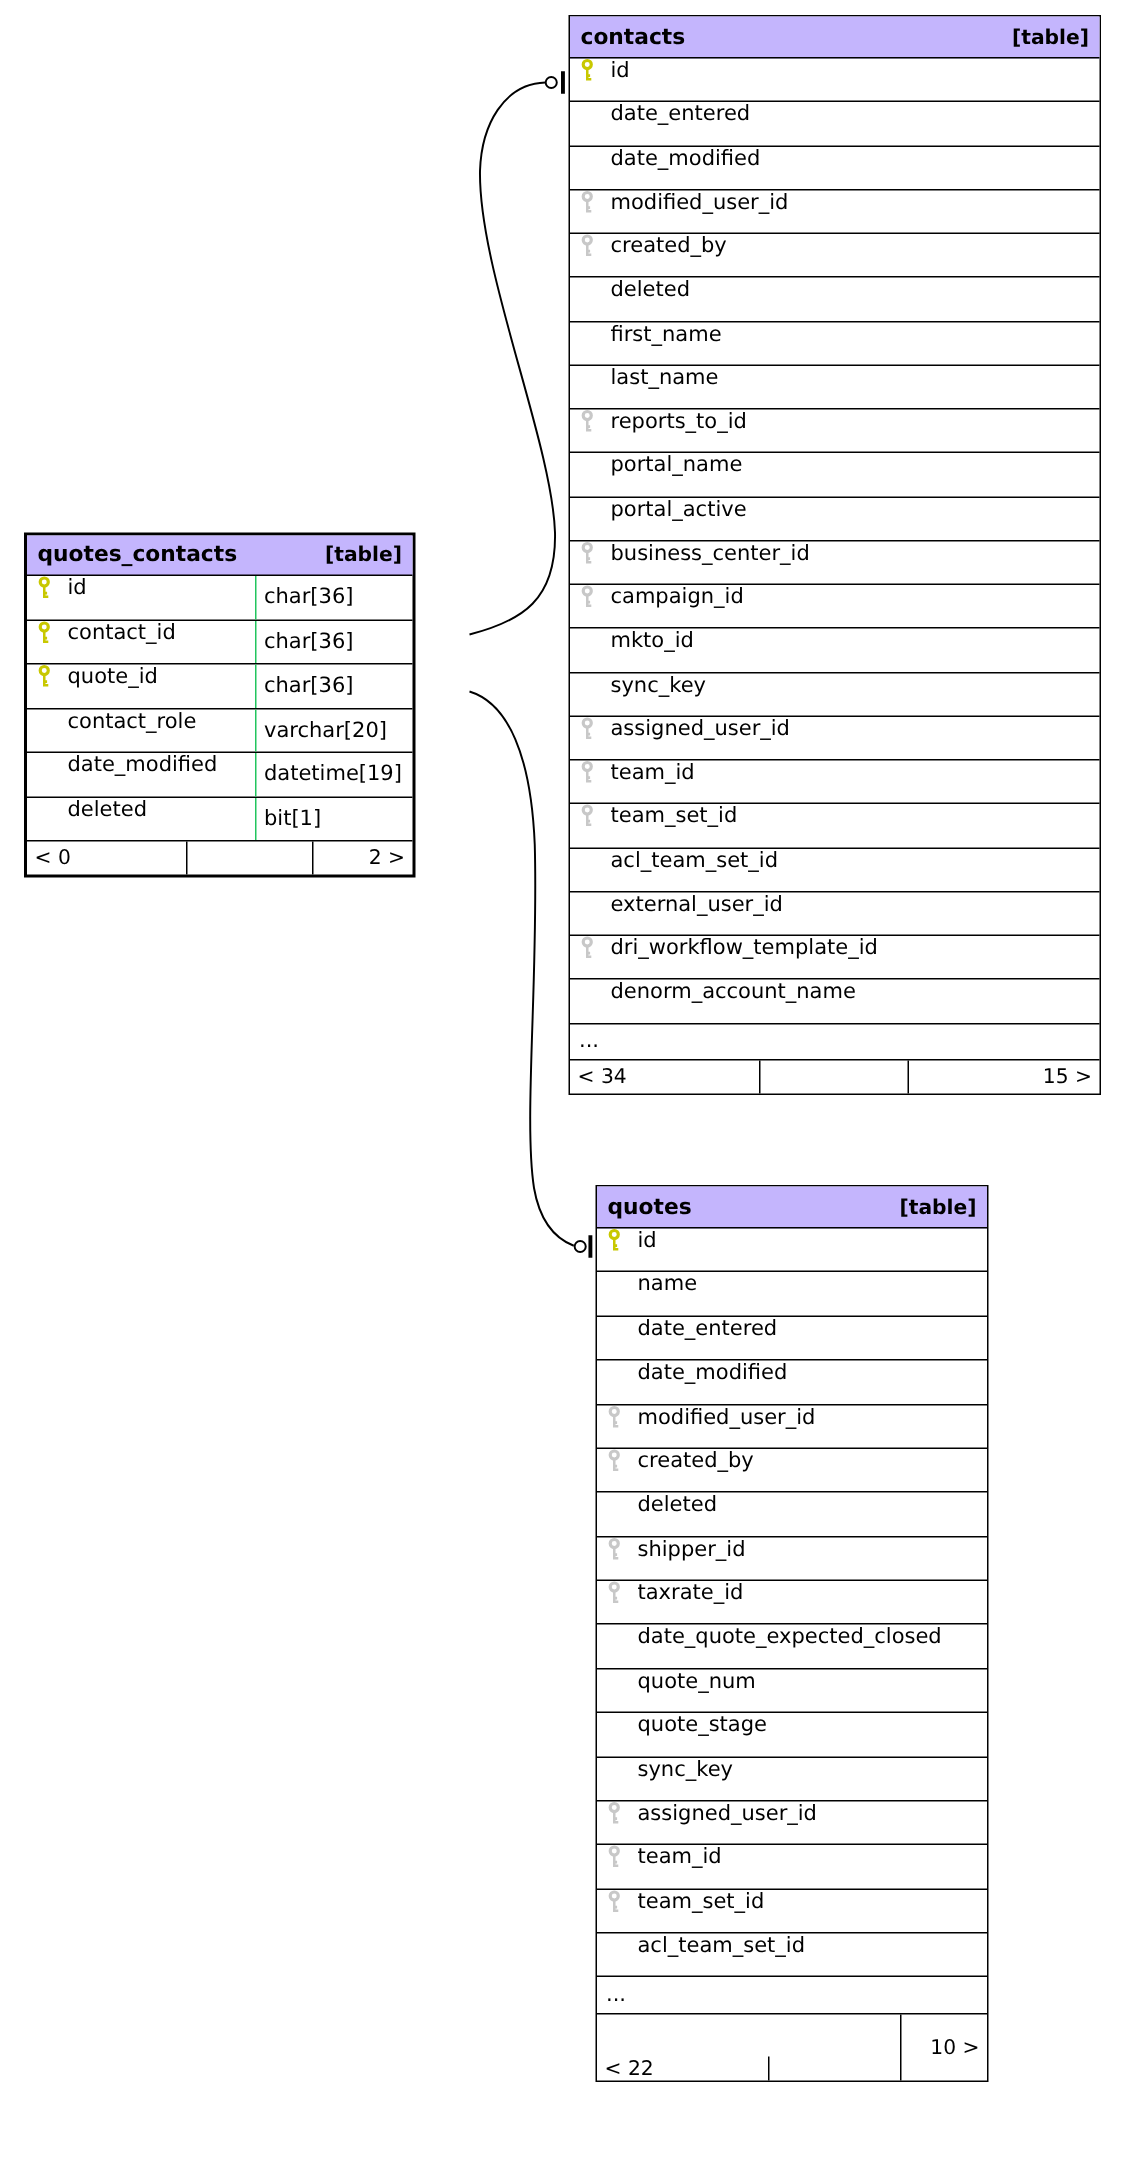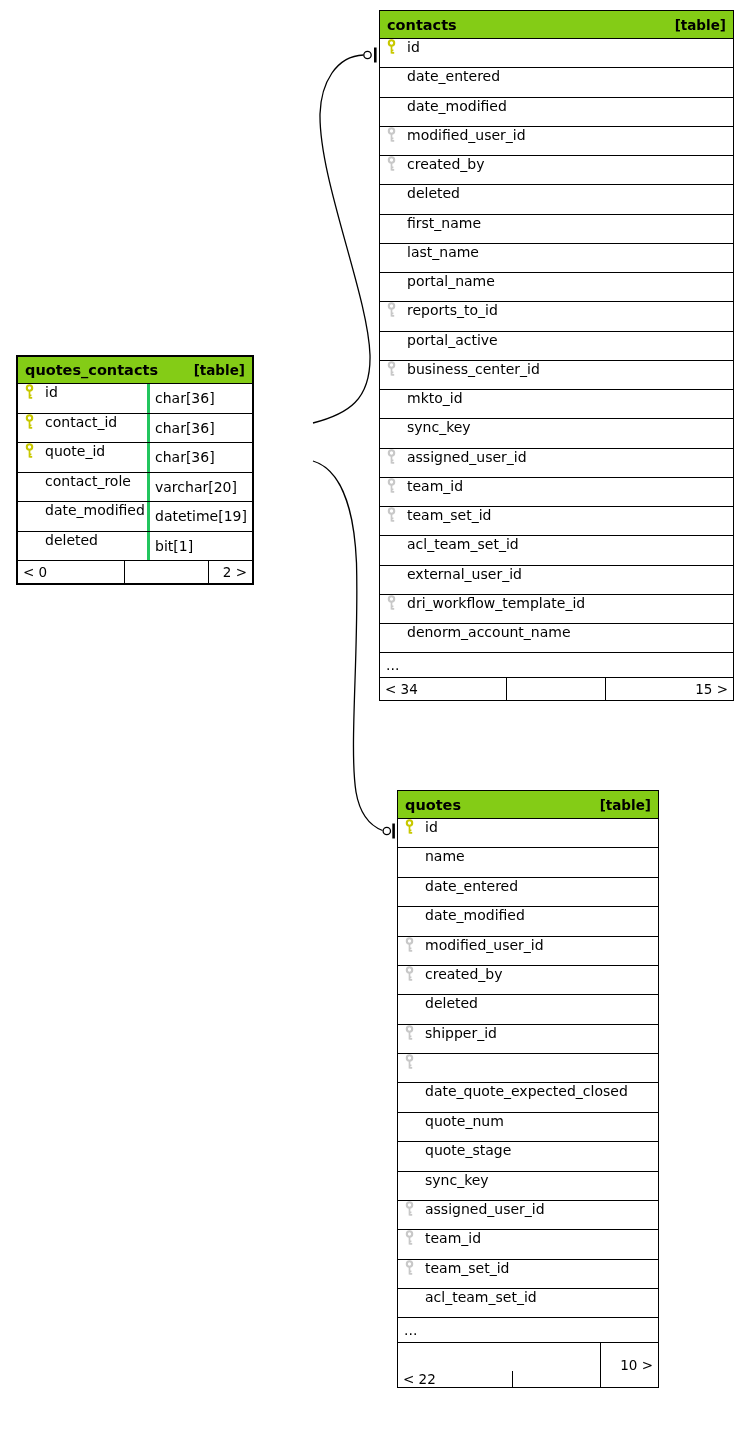--- a/index.html
+++ b/index.html
@@ -7,42 +7,42 @@
     position:relative;width:748px;height:1451px;background:#ffffff;
     font-family:"DejaVu Sans","Liberation Sans",sans-serif;color:#000;
     overflow:hidden;
   }
   .db-table{
     position:absolute;background:#ffffff;border:1px solid #000;
     box-sizing:border-box;display:flex;flex-direction:column;
   }
   .db-table.focus{border-width:2px;}
   .tbl-header{
-    background:#84cc16;display:flex;justify-content:space-between;align-items:center;
+    background:#c4b5fd;display:flex;justify-content:space-between;align-items:center;
     padding:0 7px;border-bottom:1px solid #000;height:28px;box-sizing:border-box;flex:0 0 auto;
   }
   .db-table.focus .tbl-header{height:27px;}
   .tbl-title{font-weight:bold;font-size:14.5px;}
   .tbl-badge{font-weight:bold;font-size:13.5px;}
   .rows{display:flex;flex-direction:column;flex:0 0 auto;}
   .row{
     display:flex;align-items:flex-start;border-bottom:1px solid #000;
     box-sizing:border-box;font-size:14px;flex:0 0 auto;
   }
   .tbl-contacts .row{height:29.26px;}
   .tbl-quotes .row{height:29.39px;}
   .tbl-quotes-contacts .row{height:29.5px;}
   .key{width:27px;padding-left:7px;box-sizing:border-box;display:flex;align-items:center;flex:0 0 auto;}
   .key svg{display:block;}
   .key.pk{color:#c8c800;}
   .key.fk{color:#c8c8c8;}
   .col-name{flex:1;white-space:nowrap;overflow:hidden;}
   .col-type{
     width:105px;flex:0 0 auto;align-self:stretch;display:flex;align-items:center;
-    border-left:3px solid #22c55e;padding:0 5px;box-sizing:border-box;white-space:nowrap;
+    border-left:1px solid #22c55e;padding:0 5px;box-sizing:border-box;white-space:nowrap;
   }
   .ellipsis-row{
     height:24.5px;border-bottom:1px solid #000;box-sizing:border-box;
     display:flex;align-items:center;padding-left:6px;font-size:14px;flex:0 0 auto;
   }
   .tbl-footer{display:flex;flex:1 1 auto;font-size:13.5px;min-height:22px;}
   .f-cell{box-sizing:border-box;display:flex;align-items:center;}
   .f-cell.sep{border-right:1px solid #000;}
   .f-left{padding-left:5px;justify-content:flex-start;}
   .f-right{flex:1;justify-content:flex-end;padding-right:5px;}
@@ -53,21 +53,21 @@
   .tbl-quotes .f-left{width:115px;margin-top:28px;}
   .tbl-quotes .f-mid{width:88px;}
   .connectors{position:absolute;left:0;top:0;pointer-events:none;}
   .gen-note{position:absolute;left:15px;top:1469px;font-size:13.5px;}
 </style>
 </head>
 <body>
 
 <div class="diagram">
 
-  <div class="db-table focus tbl-quotes-contacts" style="left:16px;top:355px;width:238px;">
+  <div class="db-table focus tbl-quotes-contacts" style="left:16px;top:355px;width:261px;">
     <div class="tbl-header">
       <span class="tbl-title">quotes_contacts</span>
       <span class="tbl-badge">[table]</span>
     </div>
     <div class="rows">
 
     <div class="row">
           <span class="key pk">
             <svg width="9" height="16" viewBox="0 0 9 16">
               <circle cx="4.5" cy="4" r="2.7" fill="none" stroke="currentColor" stroke-width="2.1"></circle>
@@ -184,48 +184,57 @@
           </span>
           <span class="col-name">first_name</span>
         </div>
         <div class="row">
           <span class="key none">
             
           </span>
           <span class="col-name">last_name</span>
         </div>
         <div class="row">
+          <span class="key fk">
+            <svg width="9" height="16" viewBox="0 0 9 16">
+              <circle cx="4.5" cy="4" r="2.7" fill="none" stroke="currentColor" stroke-width="2.1"></circle>
+              <path d="M4.5 6.6 V14.6 M4.5 13.8 H7.2 M4.5 11.4 H6.4" fill="none" stroke="currentColor" stroke-width="1.7"></path>
+            </svg>
+          </span>
+          <span class="col-name">reports_to_id</span>
+        </div>
+        <div class="row">
           <span class="key none">
             
           </span>
           <span class="col-name">portal_name</span>
         </div>
         <div class="row">
-          <span class="key fk">
-            <svg width="9" height="16" viewBox="0 0 9 16">
-              <circle cx="4.5" cy="4" r="2.7" fill="none" stroke="currentColor" stroke-width="2.1"></circle>
-              <path d="M4.5 6.6 V14.6 M4.5 13.8 H7.2 M4.5 11.4 H6.4" fill="none" stroke="currentColor" stroke-width="1.7"></path>
-            </svg>
-          </span>
-          <span class="col-name">reports_to_id</span>
-        </div>
-        <div class="row">
           <span class="key none">
             
           </span>
           <span class="col-name">portal_active</span>
         </div>
         <div class="row">
           <span class="key fk">
             <svg width="9" height="16" viewBox="0 0 9 16">
               <circle cx="4.5" cy="4" r="2.7" fill="none" stroke="currentColor" stroke-width="2.1"></circle>
               <path d="M4.5 6.6 V14.6 M4.5 13.8 H7.2 M4.5 11.4 H6.4" fill="none" stroke="currentColor" stroke-width="1.7"></path>
             </svg>
           </span>
           <span class="col-name">business_center_id</span>
+        </div>
+        <div class="row">
+          <span class="key fk">
+            <svg width="9" height="16" viewBox="0 0 9 16">
+              <circle cx="4.5" cy="4" r="2.7" fill="none" stroke="currentColor" stroke-width="2.1"></circle>
+              <path d="M4.5 6.6 V14.6 M4.5 13.8 H7.2 M4.5 11.4 H6.4" fill="none" stroke="currentColor" stroke-width="1.7"></path>
+            </svg>
+          </span>
+          <span class="col-name">campaign_id</span>
         </div>
         <div class="row">
           <span class="key none">
             
           </span>
           <span class="col-name">mkto_id</span>
         </div>
         <div class="row">
           <span class="key none">
             
@@ -362,20 +371,21 @@
           </span>
           <span class="col-name">shipper_id</span>
         </div>
         <div class="row">
           <span class="key fk">
             <svg width="9" height="16" viewBox="0 0 9 16">
               <circle cx="4.5" cy="4" r="2.7" fill="none" stroke="currentColor" stroke-width="2.1"></circle>
               <path d="M4.5 6.6 V14.6 M4.5 13.8 H7.2 M4.5 11.4 H6.4" fill="none" stroke="currentColor" stroke-width="1.7"></path>
             </svg>
           </span>
+          <span class="col-name">taxrate_id</span>
         </div>
         <div class="row">
           <span class="key none">
             
           </span>
           <span class="col-name">date_quote_expected_closed</span>
         </div>
         <div class="row">
           <span class="key none">
             

